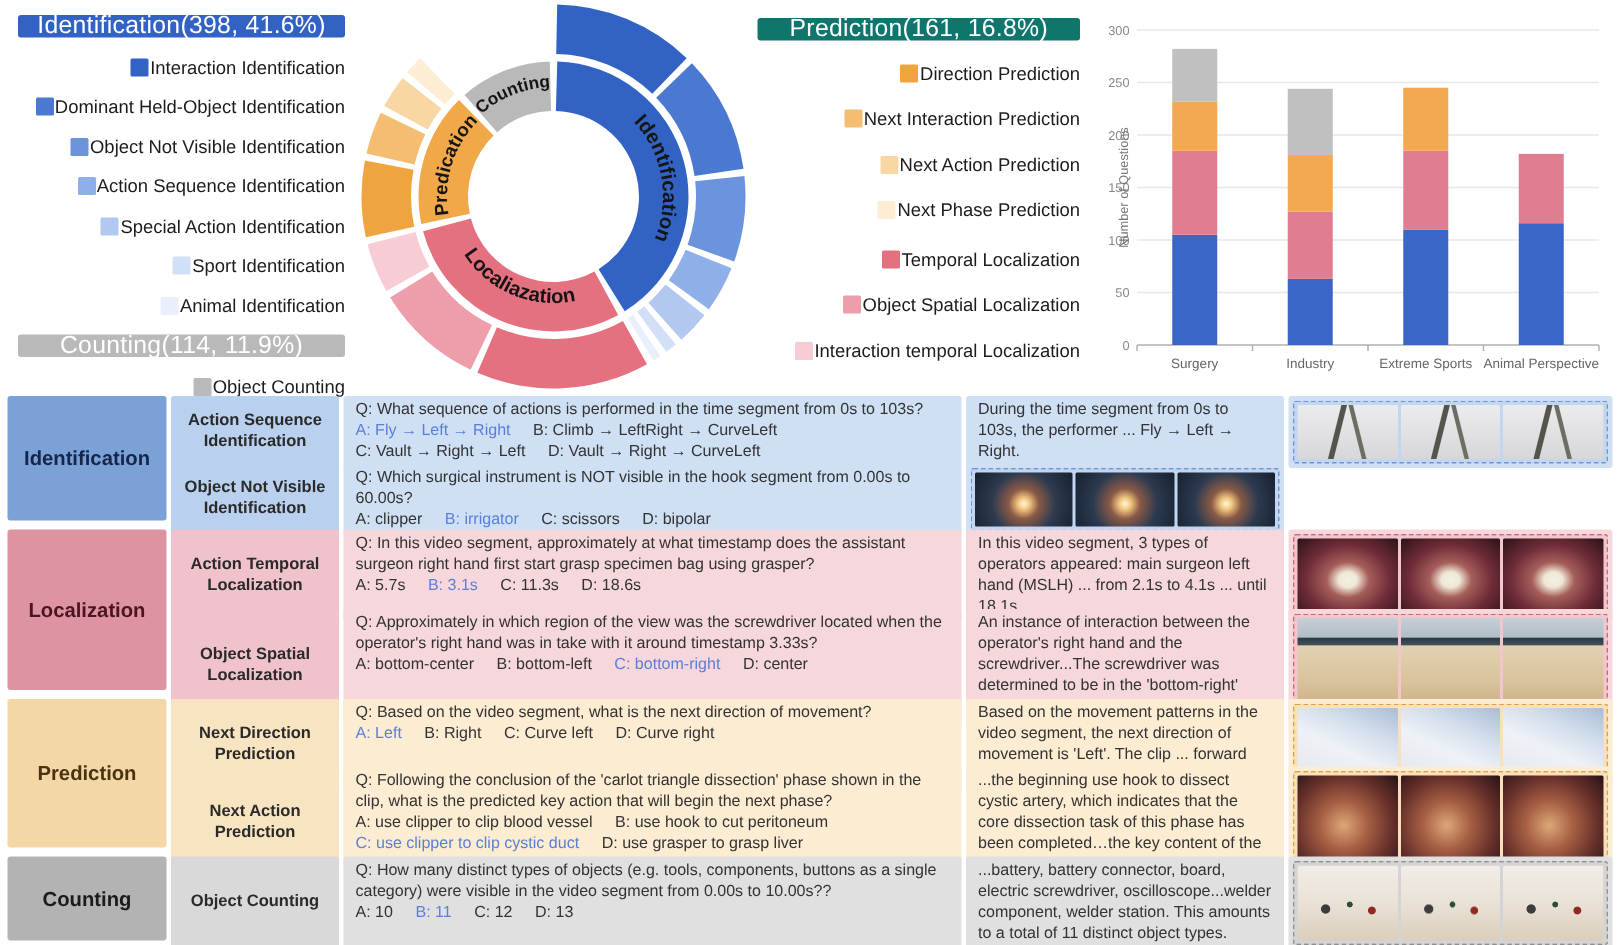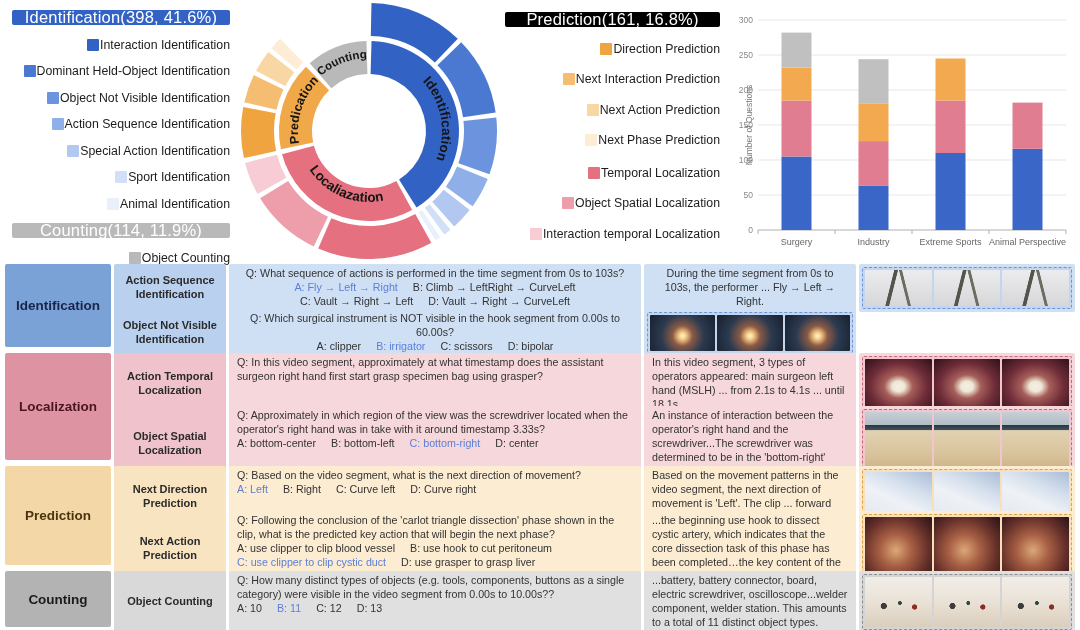--- a/index.html
+++ b/index.html
@@ -30,21 +30,21 @@
   .q-cell .opt{display:inline-block;margin-right:15px;}
   .q-cell .opt:last-child{margin-right:0;}
   .hl{color:#5b7fd9;}
   .img-cell{padding:3px;}
   .strip{height:100%;box-sizing:border-box;border:1px dashed #666;border-radius:2px;padding:2px;display:flex;gap:2px;}
   .frame{flex:1;border-radius:1px;}
 
   
   .t-ident .cat-cell{background:#7ba2d7;color:#16254a;}
   .t-ident .sub-cell{background:#b9d0ee;}
-  .t-ident .q-cell,.t-ident .a-cell{background:#cfe0f5;text-align:center;}
+  .t-ident .q-cell,.t-ident .a-cell{background:#cfe0f5;}
   .t-ident .img-cell{background:#cfe0f5;}
   .t-ident .strip{border-color:#6f94d6;background:#c3d6f0;}
   .t-local .cat-cell{background:#dd93a2;color:#4a1420;}
   .t-local .sub-cell{background:#f0c3cc;}
   .t-local .q-cell,.t-local .a-cell{background:#f6d7db;}
   .t-local .img-cell{background:#f6d7db;}
   .t-local .strip{border-color:#c4687a;background:#f3c6ce;}
   .t-pred .cat-cell{background:#f3d7a7;color:#4a3410;}
   .t-pred .sub-cell{background:#f9e4c1;}
   .t-pred .q-cell,.t-pred .a-cell{background:#fcecd2;}
@@ -134,21 +134,21 @@
         <path id="lp2" d="M59.82 144.97 A71 71 0 0 1 81.49 76.24" fill="none"></path>
         <path id="lp3" d="M81.11 73.91 A73 73 0 0 1 126.45 56.04" fill="none"></path>
       </defs>
       <text font-size="13.5" font-weight="bold" fill="#151515"><textPath href="#lp0" startOffset="50%" text-anchor="middle">Identification</textPath></text>
       <text font-size="13.5" font-weight="bold" fill="#151515"><textPath href="#lp1" startOffset="50%" text-anchor="middle">Localiazation</textPath></text>
       <text font-size="12.5" font-weight="bold" fill="#151515"><textPath href="#lp2" startOffset="50%" text-anchor="middle">Predication</textPath></text>
       <text font-size="11.5" font-weight="bold" fill="#151515"><textPath href="#lp3" startOffset="50%" text-anchor="middle">Counting</textPath></text>
     </svg></div>
 
 <div class="abs panel" style="left:505px;top:12px;width:215px;">
-  <div class="hdr-box" style="background: #000000;">Prediction(161, 16.8%)</div>
+  <div class="hdr-box" style="background: #0f766e;">Prediction(161, 16.8%)</div>
   <div class="leg-list" id="leg-pred" style="margin:11px 0 0 4px;gap:9px;">
       <div class="leg-item tall">
         <span class="leg-sw" style="background:#f0a43f"></span>
         <span class="leg-lb">Direction Prediction</span>
       </div>
       <div class="leg-item tall">
         <span class="leg-sw" style="background:#f4bd72"></span>
         <span class="leg-lb">Next Interaction Prediction</span>
       </div>
       <div class="leg-item tall">
@@ -252,20 +252,21 @@
         </div>
       </div>
     </div>
     <div class="grp t-local">
       <div class="cat-cell cell">Localization</div>
       <div class="grp-rows">
         <div class="trow" style="height: 50px;">
           <div class="sub-cell cell">Action Temporal Localization</div>
           <div class="q-cell cell">
             <div>Q: In this video segment, approximately at what timestamp does the assistant surgeon right hand first start grasp specimen bag using grasper?</div>
+            <div><span class="opt">A: 5.7s</span><span class="opt hl">B: 3.1s</span><span class="opt">C: 11.3s</span><span class="opt">D: 18.6s</span></div>
           </div>
           <div class="a-cell cell">In this video segment, 3 types of operators appeared: main surgeon left hand (MSLH) ... from 2.1s to 4.1s ... until 18.1s.</div>
           <div class="img-cell cell">
             <div class="strip">
               <div class="frame f-gauze"></div>
               <div class="frame f-gauze"></div>
               <div class="frame f-gauze"></div>
             </div>
           </div>
         </div>

